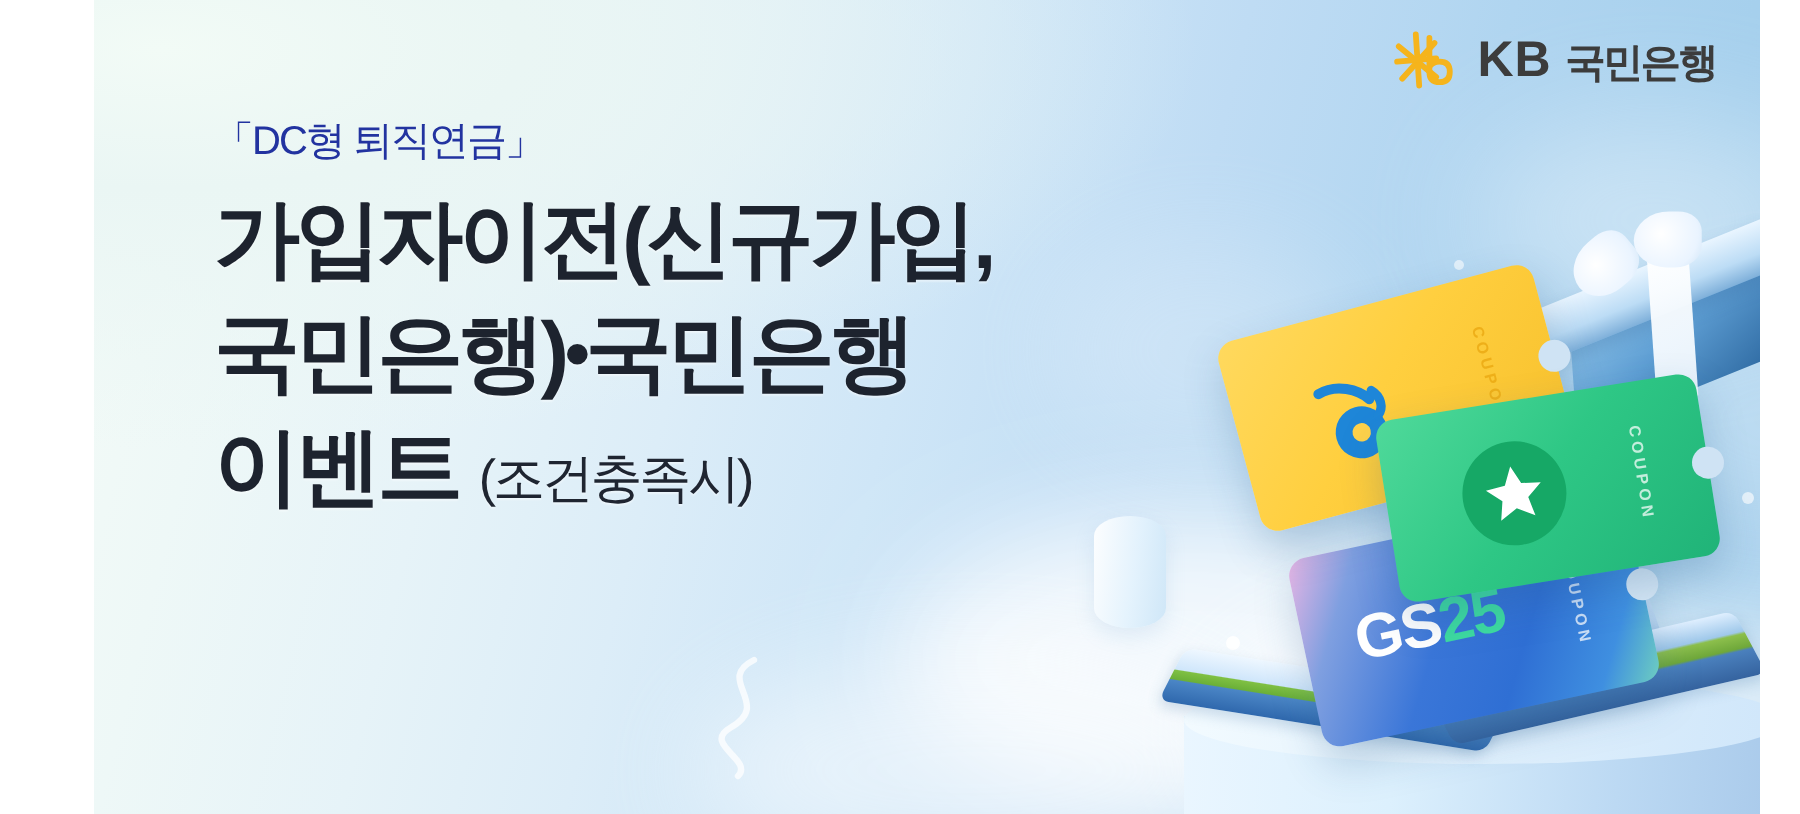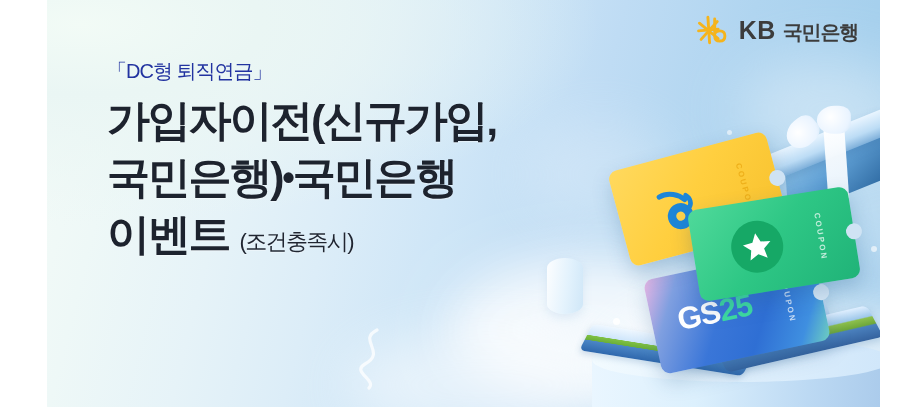--- a/index.html
+++ b/index.html
@@ -65,21 +65,21 @@
     margin-bottom:10px;
   }
 
   .headline {
     font-size:43px; font-weight:700; letter-spacing:-2.2px;
     color:#1d232e; line-height:1.32; white-space:nowrap;
     text-shadow:0 1px 1px rgba(255,255,255,0.45);
   }
   .headline .line { display:block; }
   .headline .sub {
-    font-size:22px; font-weight:400; letter-spacing:-1.6px;
+    font-size:26px; font-weight:400; letter-spacing:-1.6px;
     color:#1f2531; margin-left:10px;
   }
   .bulletdot { font-size:36px; vertical-align:2px; }
 
   
   .pedestal {
     position:absolute; left:545px; top:338px;
     width:300px; height:86px; z-index:2;
   }
   .pedestal .top {

